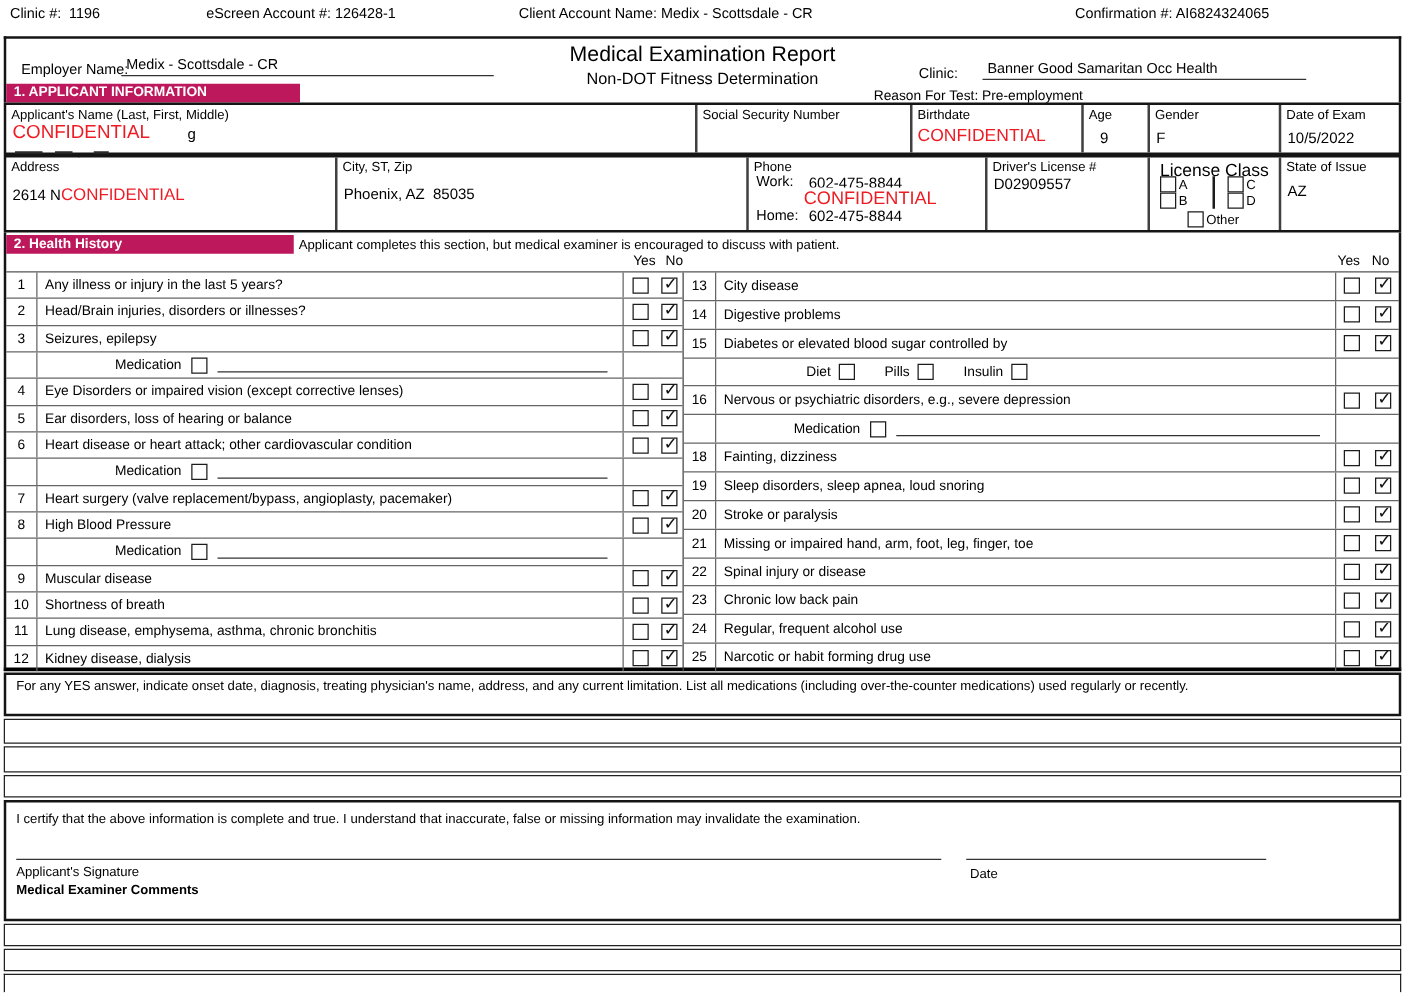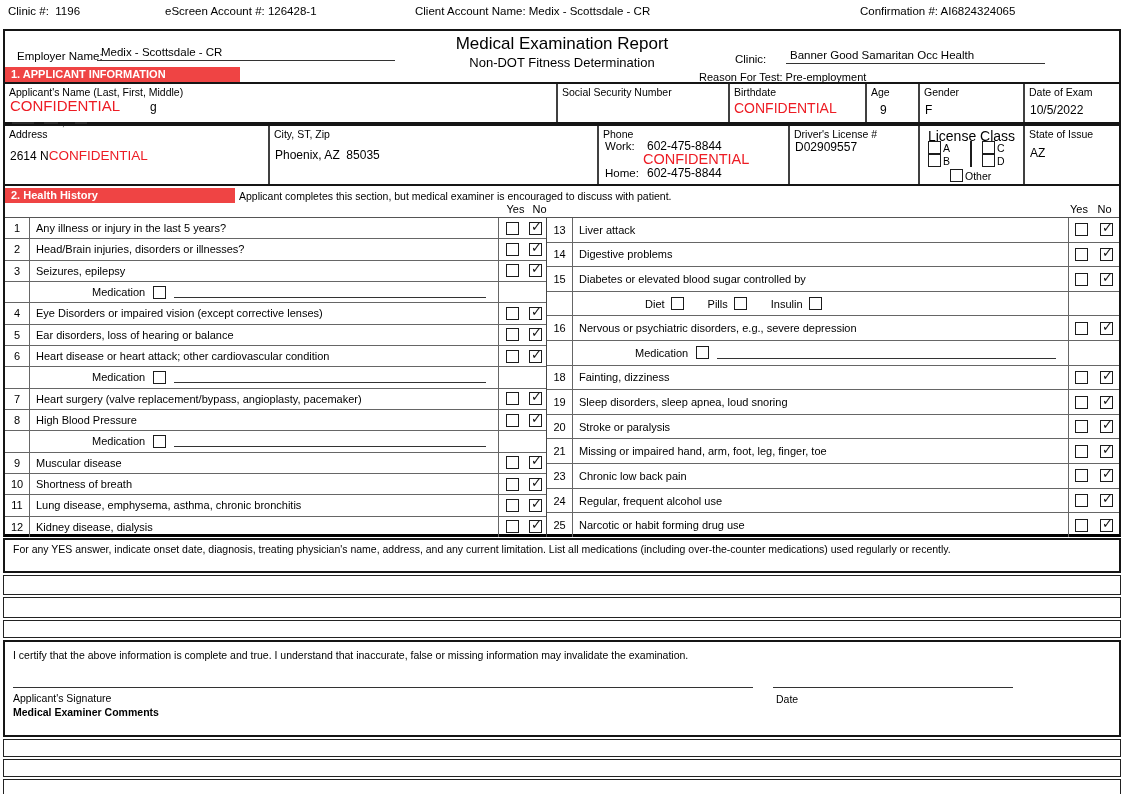--- a/index.html
+++ b/index.html
@@ -27,21 +27,21 @@
   .instrbox { position:absolute; top:538px; left:3px; width:1118px; height:35px; border:2px solid #151515; font-size:10.5px; }
   .empty1 { position:absolute; top:575px; left:3px; width:1118px; height:20px; border:1.5px solid #222; }
   .empty2 { position:absolute; top:597px; left:3px; width:1118px; height:21px; border:1.5px solid #222; }
   .empty3 { position:absolute; top:620px; left:3px; width:1118px; height:18px; border:1.5px solid #222; }
   .certbox{ position:absolute; top:640px; left:3px; width:1118px; height:97px; border:2px solid #151515; }
   .crow1 { position:absolute; top:739px; left:3px; width:1118px; height:18px; border:1.5px solid #222; }
   .crow2 { position:absolute; top:759px; left:3px; width:1118px; height:18px; border:1.5px solid #222; }
   .crow3 { position:absolute; top:779px; left:3px; width:1118px; height:15px;
            border-left:1.5px solid #222; border-right:1.5px solid #222; border-top:1.5px solid #222; }
 
-  .blackbar { background:#ef4444; color:#fff; font-weight:bold; font-size:11px;
+  .blackbar { background:#be185d; color:#fff; font-weight:bold; font-size:11px;
               line-height:15px; padding-left:6px; height:15px; }
 
   .ulfield { border-bottom:1.5px solid #333; padding:0 4px 2px 4px; }
 
   
   .cell { position:absolute; top:0; bottom:0; border-left:2px solid #404040; }
   .cell.first { border-left:none; }
   .clabel { position:absolute; top:2px; left:4px; font-size:10.5px; }
 
   
@@ -337,21 +337,21 @@
               <span class="cb"></span>
             </div>
             <div class="rno">
               <span class="cb checked"></span>
             </div>
           </div>
         </div>
       <div class="hhalf hright" id="hright">
           <div class="hrow">
             <div class="rnum">13</div>
-            <div class="rq">Liver attack</div>
+            <div class="rq">City disease</div>
             <div class="ryes">
               <span class="cb"></span>
             </div>
             <div class="rno">
               <span class="cb checked"></span>
             </div>
           </div>
           <div class="hrow">
             <div class="rnum">14</div>
             <div class="rq">Digestive problems</div>
@@ -433,20 +433,30 @@
             <div class="ryes">
               <span class="cb"></span>
             </div>
             <div class="rno">
               <span class="cb checked"></span>
             </div>
           </div>
           <div class="hrow">
             <div class="rnum">21</div>
             <div class="rq">Missing or impaired hand, arm, foot, leg, finger, toe</div>
+            <div class="ryes">
+              <span class="cb"></span>
+            </div>
+            <div class="rno">
+              <span class="cb checked"></span>
+            </div>
+          </div>
+          <div class="hrow">
+            <div class="rnum">22</div>
+            <div class="rq">Spinal injury or disease</div>
             <div class="ryes">
               <span class="cb"></span>
             </div>
             <div class="rno">
               <span class="cb checked"></span>
             </div>
           </div>
           <div class="hrow">
             <div class="rnum">23</div>
             <div class="rq">Chronic low back pain</div>

